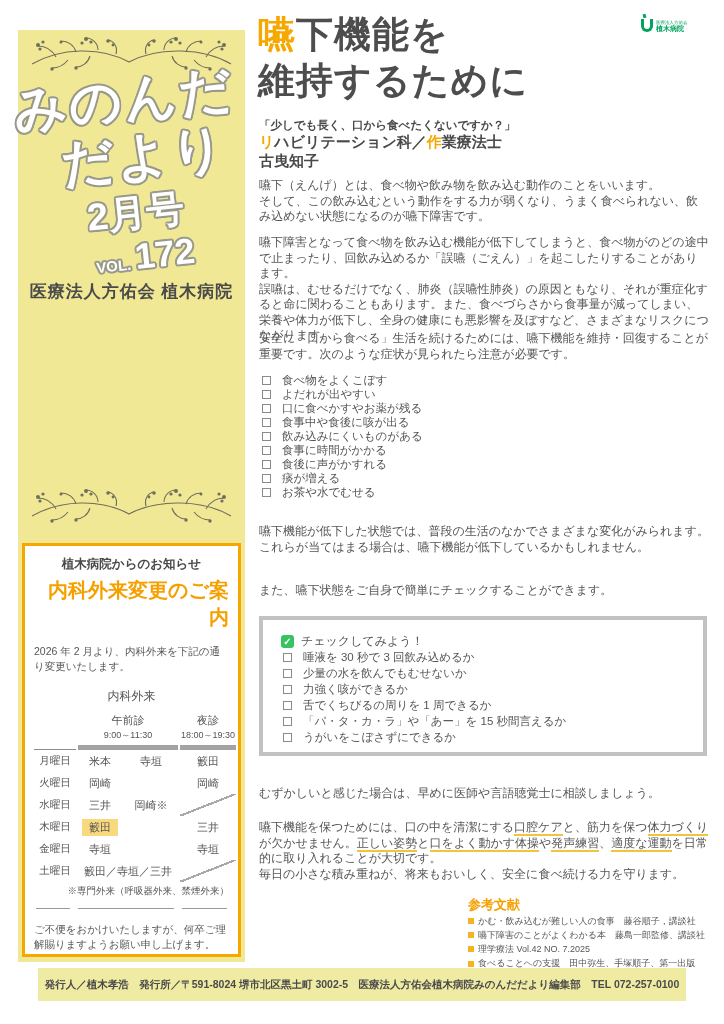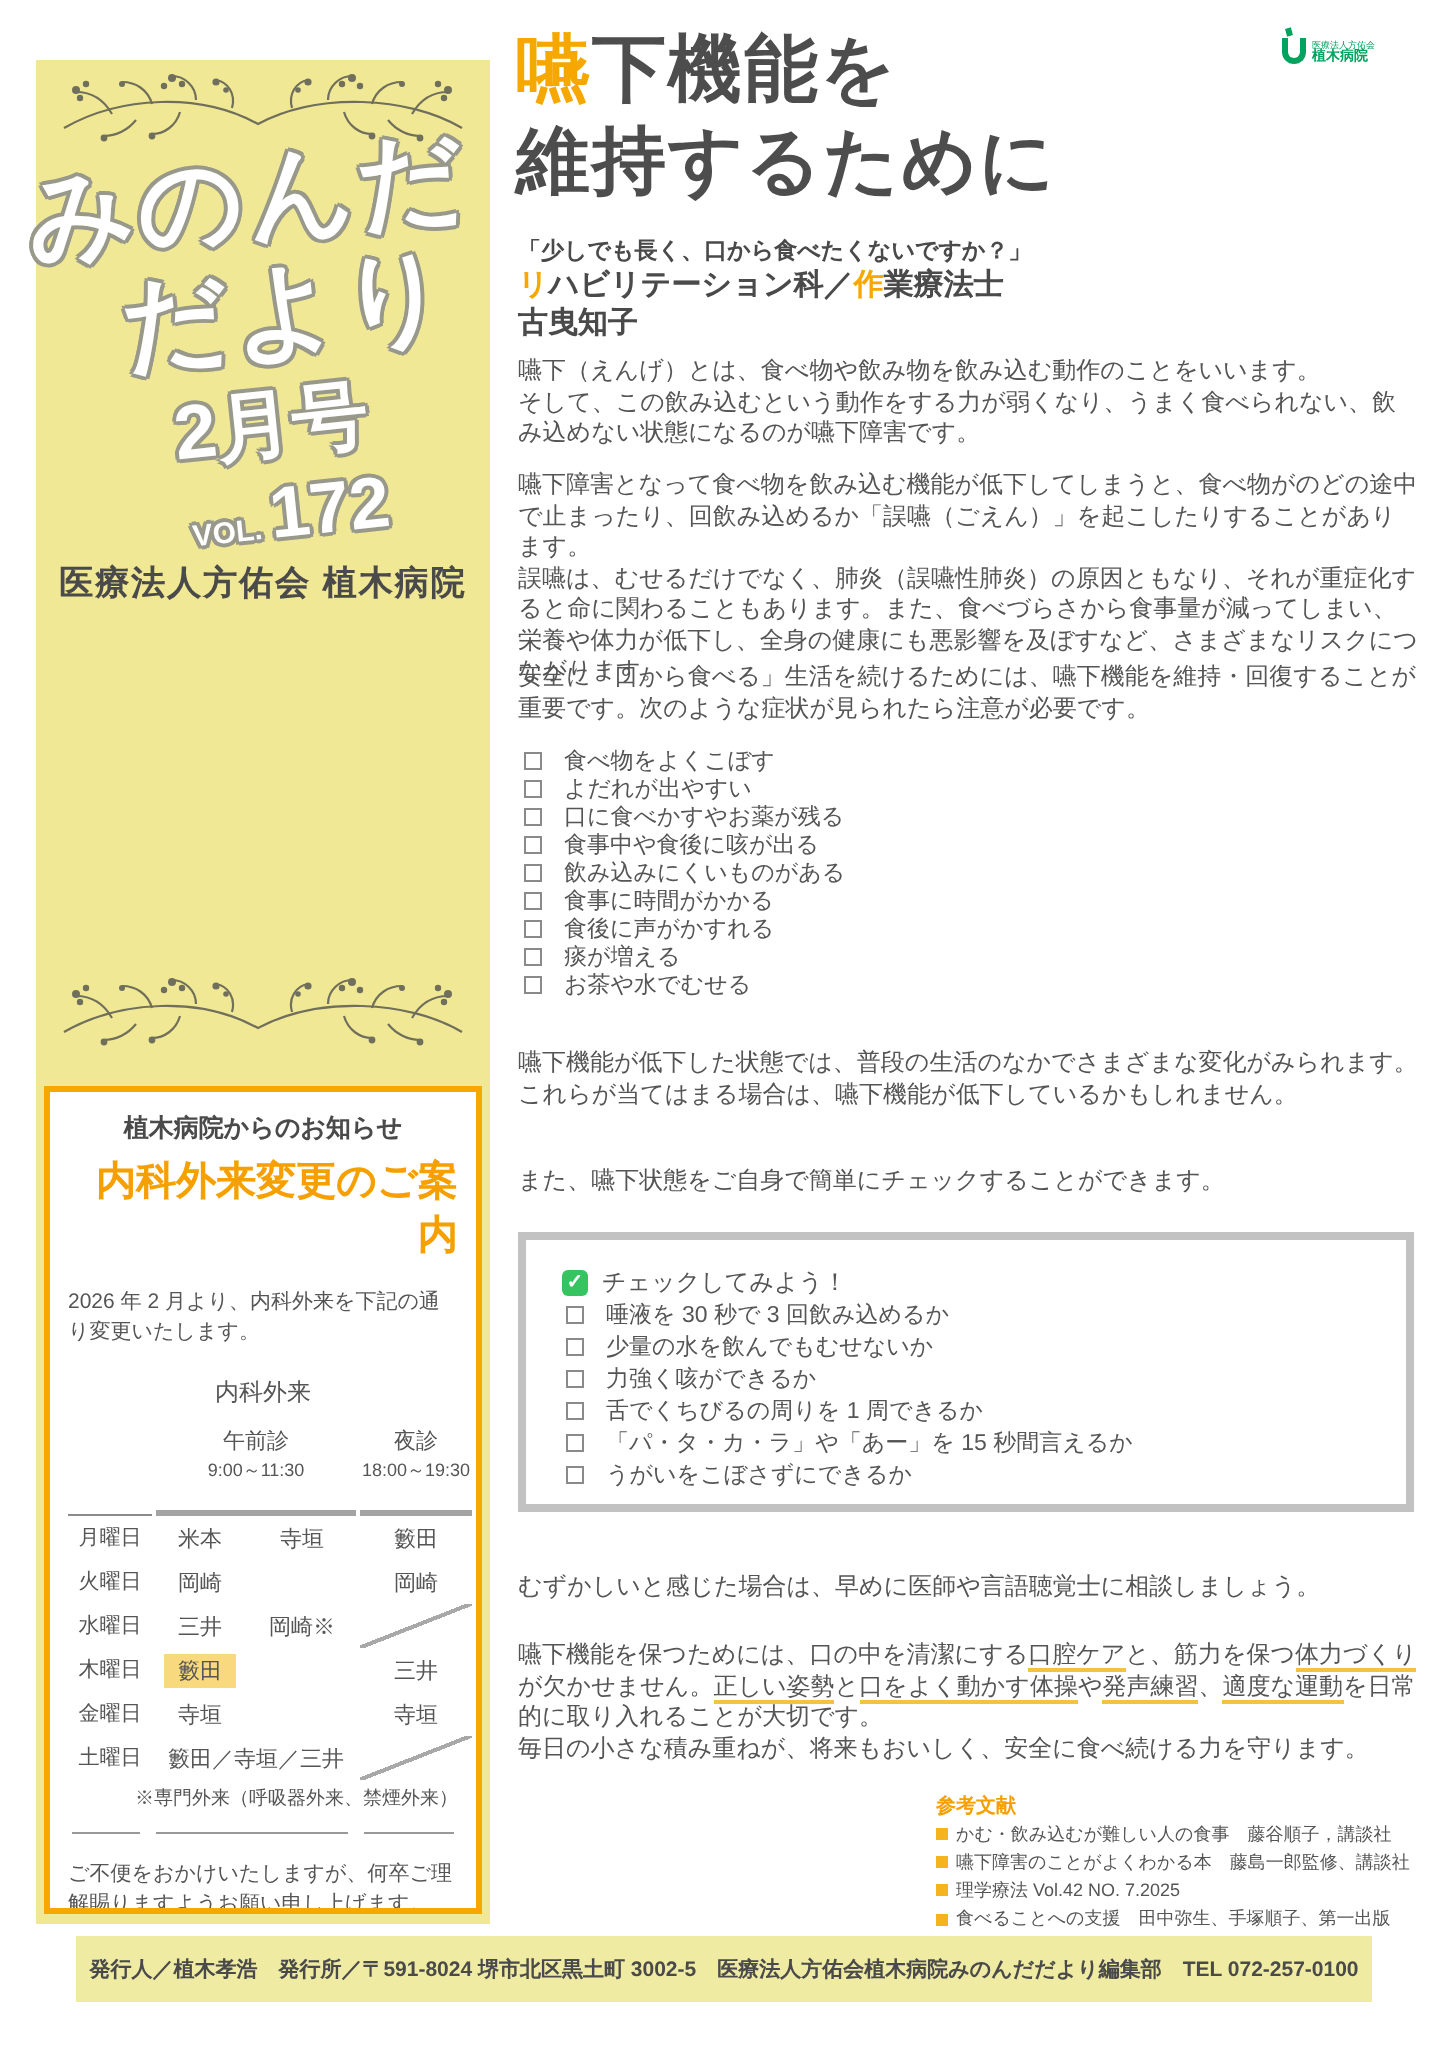--- a/index.html
+++ b/index.html
@@ -29,21 +29,21 @@
   
   .notice { position:absolute; left:4px; top:513px; width:219px; height:414px; background:#fff;
     border:3px solid #F6A800; padding:10px 9px 6px 9px; overflow:hidden; }
   .n-header { text-align:center; font-size:12.5px; font-weight:bold; color:#4A4A4A; }
   .n-subheader { text-align:right; font-size:20px; font-weight:bold; color:#F6A000; margin-top:4px; }
   .n-intro { font-size:10.5px; line-height:15px; margin-top:13px; color:#555; }
   .t-title { text-align:center; font-size:12px; color:#555; margin-top:14px; }
   .sch { display:grid; grid-template-columns:42px 44px 54px 56px; column-gap:2px; margin-top:8px;
     font-size:11px; color:#555; text-align:center; }
   .sch .hdr { font-size:11px; padding-bottom:1px; }
-  .sch .tim { font-size:9px; padding-bottom:13px; border-bottom:3px solid #a3a3a3; }
+  .sch .tim { font-size:9px; padding-bottom:3px; border-bottom:5px solid #a3a3a3; }
   .sch .tim-sp { border-bottom:1px solid #8C8C8C; }
   .sch .span2 { grid-column:2/4; }
   .sch .cell { min-height:22px; display:flex; align-items:center; justify-content:center; }
   .sch .day { font-size:10.5px; }
   .hl { background:#F8D97E; padding:1px 7px; }
   .diag { background:linear-gradient(to bottom right, transparent 47%, #A8A8A8 47%, #A8A8A8 52%, transparent 52%); }
   .t-note { text-align:right; font-size:9.5px; color:#555; margin-top:3px; }
   .t-rules { display:flex; gap:8px; margin-top:10px; padding:0 2px; }
   .t-rules div { border-top:1px solid #999; }
   .t-rules .r1 { width:36px; } .t-rules .r2 { width:104px; } .t-rules .r3 { width:48px; }
@@ -77,21 +77,21 @@
   .symlist { position:absolute; left:259px; top:374px; width:450px; }
   .sym { display:flex; align-items:center; gap:11px; height:13.9px; font-size:11.5px; color:#555; padding-left:3px; }
   .box { width:9px; height:9px; border:1.5px solid #8A8A8A; display:inline-block; flex:none; background:#fff; }
   .checkbox-panel { position:absolute; left:259px; top:616px; width:448px; height:140px;
     border:4px solid #C2C2C2; background:#fff; padding:13px 18px; }
   .cb-title { display:flex; align-items:center; gap:7px; font-size:12px; color:#555; height:16px; }
   .gcheck { width:13px; height:13px; background:#35C45F; border-radius:3px; color:#fff; font-size:10px;
     line-height:13px; text-align:center; font-weight:bold; flex:none; display:inline-block; }
   .chk { display:flex; align-items:center; gap:11px; height:16px; font-size:11.5px; color:#555; padding-left:2px; }
   .refs { position:absolute; left:468px; top:896px; width:246px; }
-  .refs-title { font-size:10px; font-weight:bold; color:#F6A000; }
+  .refs-title { font-size:13px; font-weight:bold; color:#F6A000; }
   .ref { display:flex; align-items:center; gap:4px; height:14.2px; font-size:9px; color:#555; white-space:nowrap; }
   .sq { width:6px; height:6px; background:#F5B41E; flex:none; display:inline-block; }
   .footer { position:absolute; left:38px; top:968px; width:648px; height:33px; background:#F0EBA3;
     display:flex; align-items:center; justify-content:center; font-size:10.5px; font-weight:bold; color:#4A4A4A; }
 </style>
 </head>
 <body>
 
 <div class="page">
 

